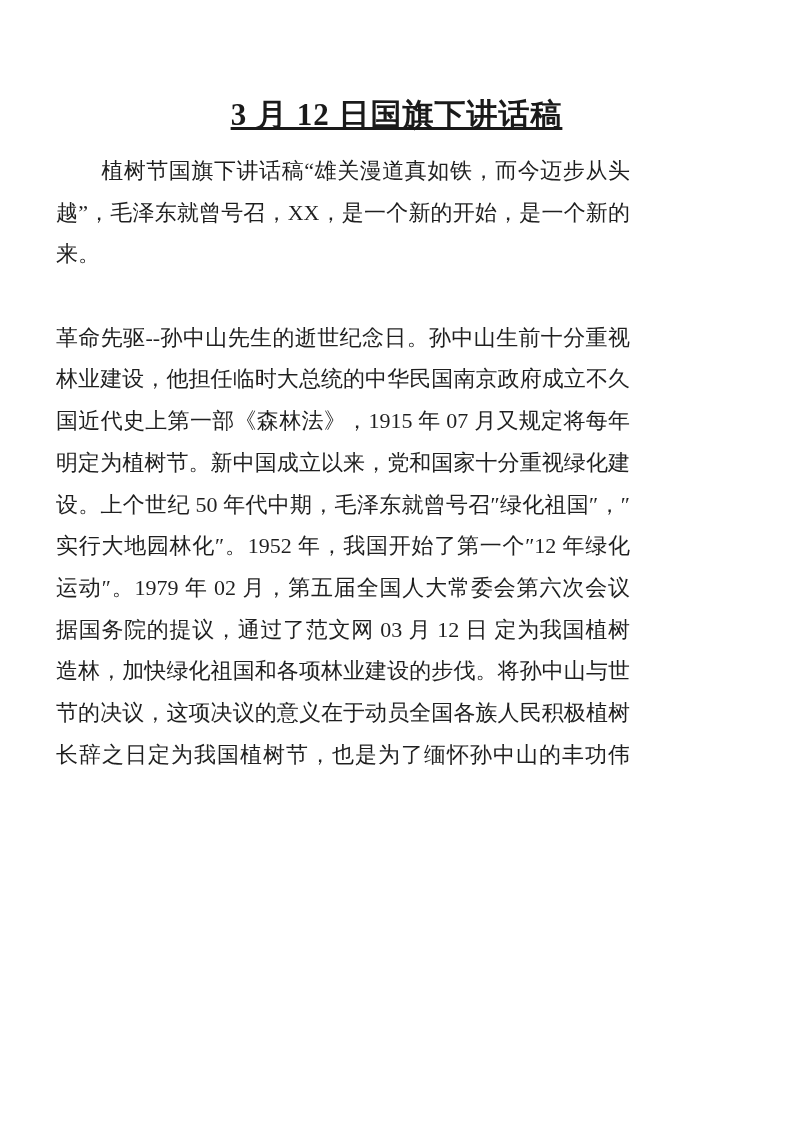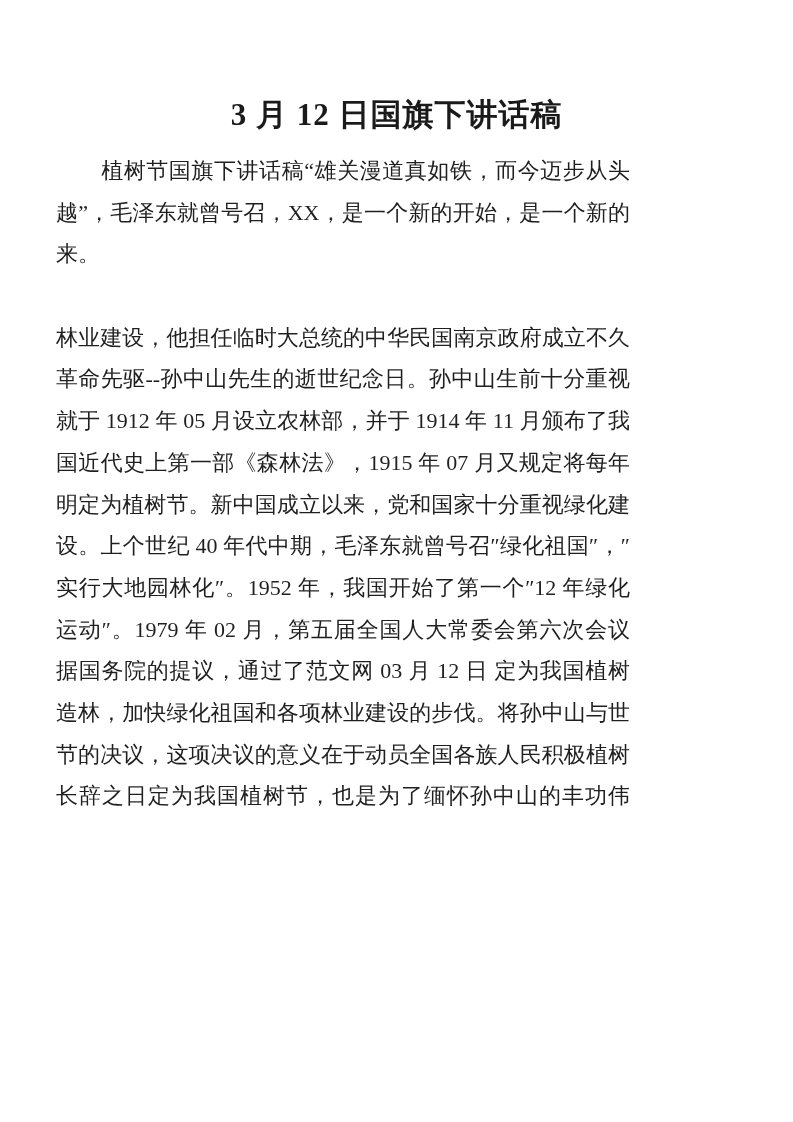--- a/index.html
+++ b/index.html
@@ -21,20 +21,21 @@
   }
   .page-title {
     margin: 93px 0 13px 0;
     padding: 0;
     text-align: center;
     font-weight: bold;
     font-size: 31px;
     line-height: 44px;
     letter-spacing: 1px;
     color: #1a1a1a;
+    text-decoration: underline;
   }
   .doc-body {
     margin-left: 56px;
     width: 574px;
     color: #1f1f1f;
   }
   .paragraph {
     margin: 0;
     padding: 0;
   }
@@ -59,26 +60,25 @@
   <div class="doc-body">
       <div class="paragraph">
         <div class="line">　　植树节国旗下讲话稿“雄关漫道真如铁，而今迈步从头</div>
         <div class="line">越”，毛泽东就曾号召，XX，是一个新的开始，是一个新的未</div>
         <div class="line last">来。</div>
       </div>
       <div class="paragraph">
         <div class="line last"></div>
       </div>
       <div class="paragraph">
+        <div class="line">革命先驱--孙中山先生的逝世纪念日。孙中山生前十分重视</div>
         <div class="line">林业建设，他担任临时大总统的中华民国南京政府成立不久</div>
-        <div class="line">革命先驱--孙中山先生的逝世纪念日。孙中山生前十分重视</div>
-        <div class="line">就于 1912 年 05 月设立农林部，并于 1914 年 11 月颁布了我</div>
         <div class="line">国近代史上第一部《森林法》，1915 年 07 月又规定将每年清</div>
         <div class="line">明定为植树节。新中国成立以来，党和国家十分重视绿化建</div>
-        <div class="line">设。上个世纪 40 年代中期，毛泽东就曾号召″绿化祖国″，″</div>
+        <div class="line">设。上个世纪 50 年代中期，毛泽东就曾号召″绿化祖国″，″</div>
         <div class="line">实行大地园林化″。1952 年，我国开始了第一个″12 年绿化</div>
         <div class="line">运动″。1979 年 02 月，第五届全国人大常委会第六次会议根</div>
         <div class="line">据国务院的提议，通过了范文网 03 月 12 日 定为我国植树</div>
         <div class="line">造林，加快绿化祖国和各项林业建设的步伐。将孙中山与世</div>
         <div class="line">节的决议，这项决议的意义在于动员全国各族人民积极植树</div>
         <div class="line">长辞之日定为我国植树节，也是为了缅怀孙中山的丰功伟绩，</div>
       </div>
     </div>
 </div>
 

